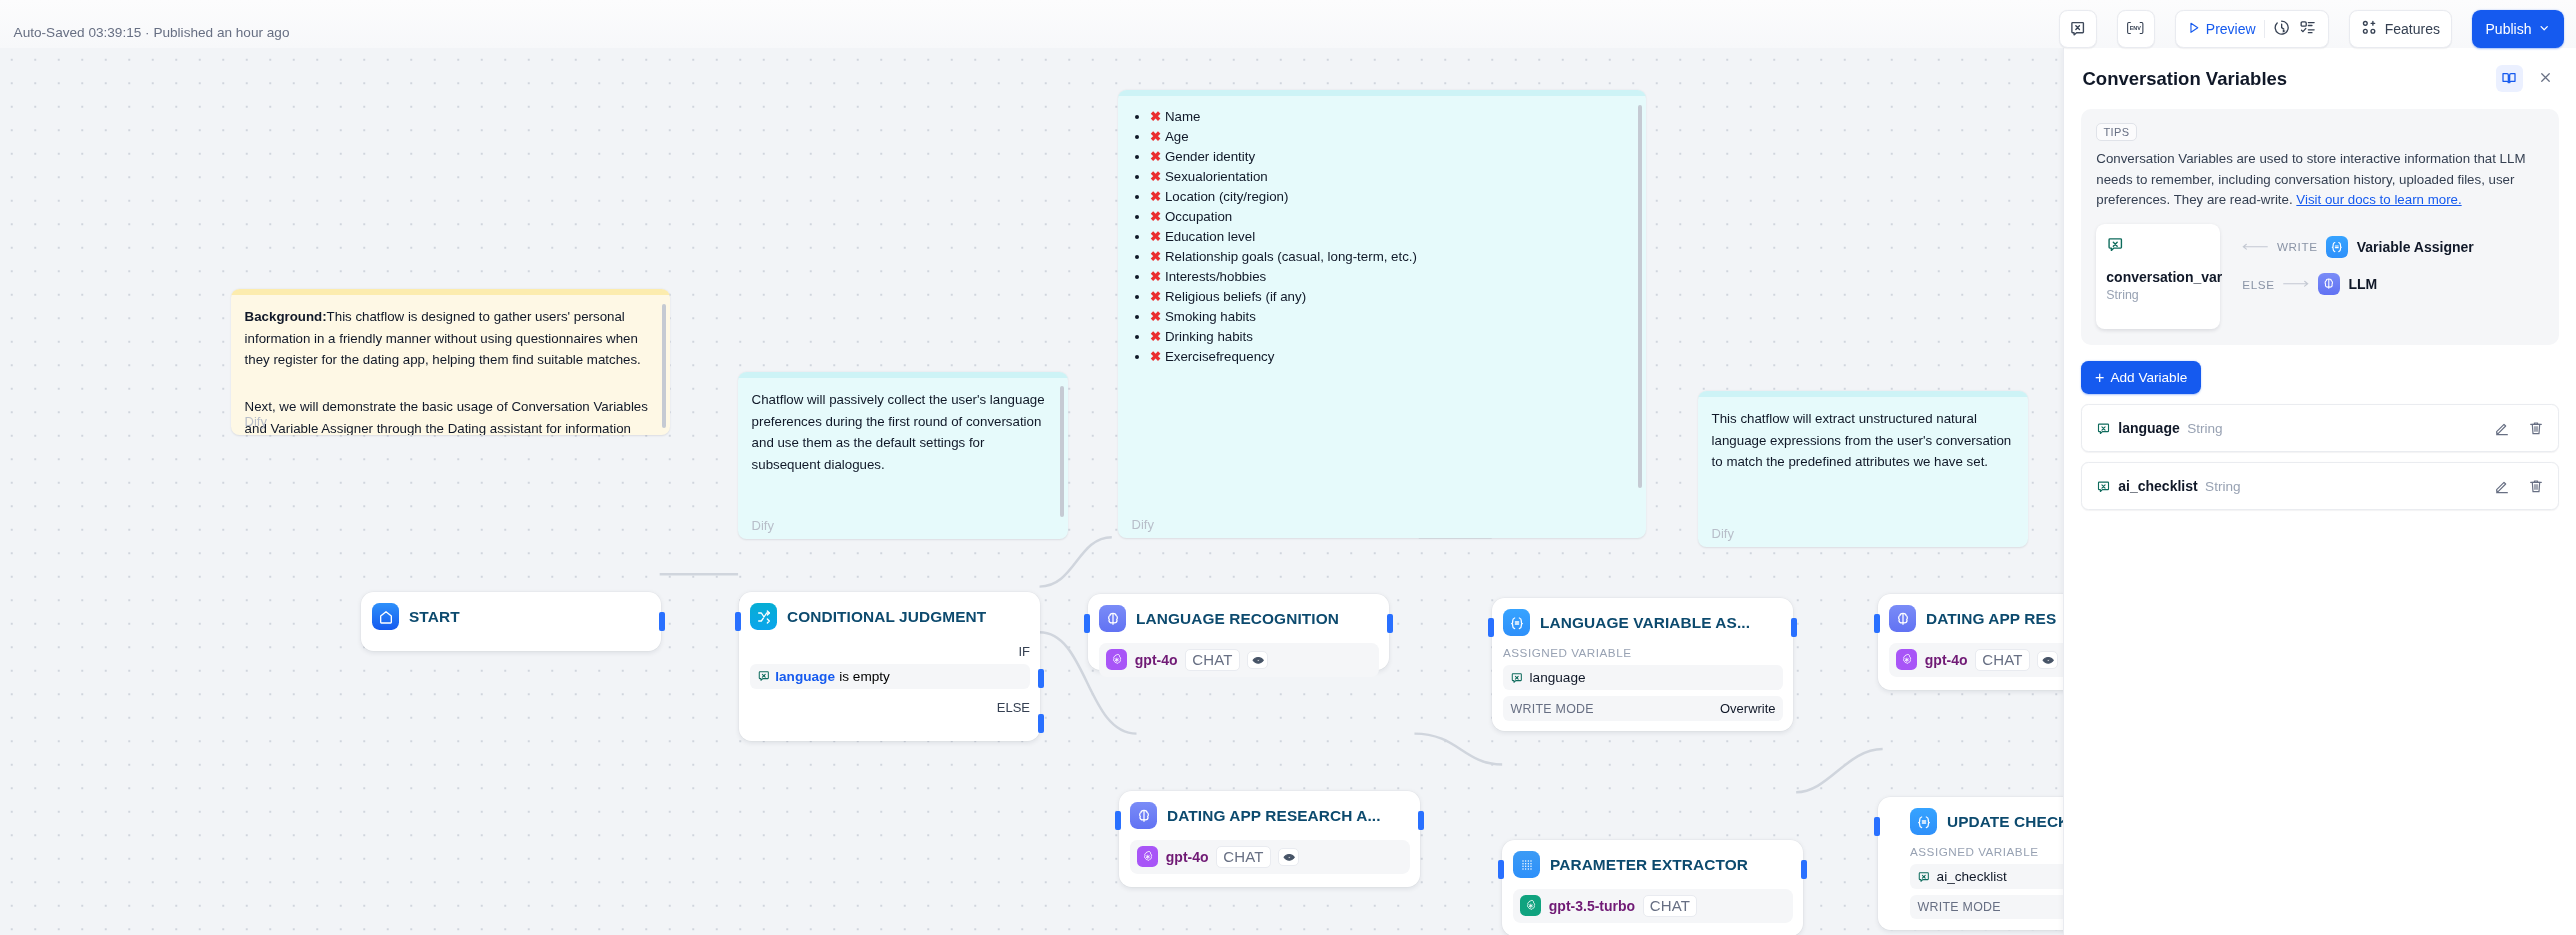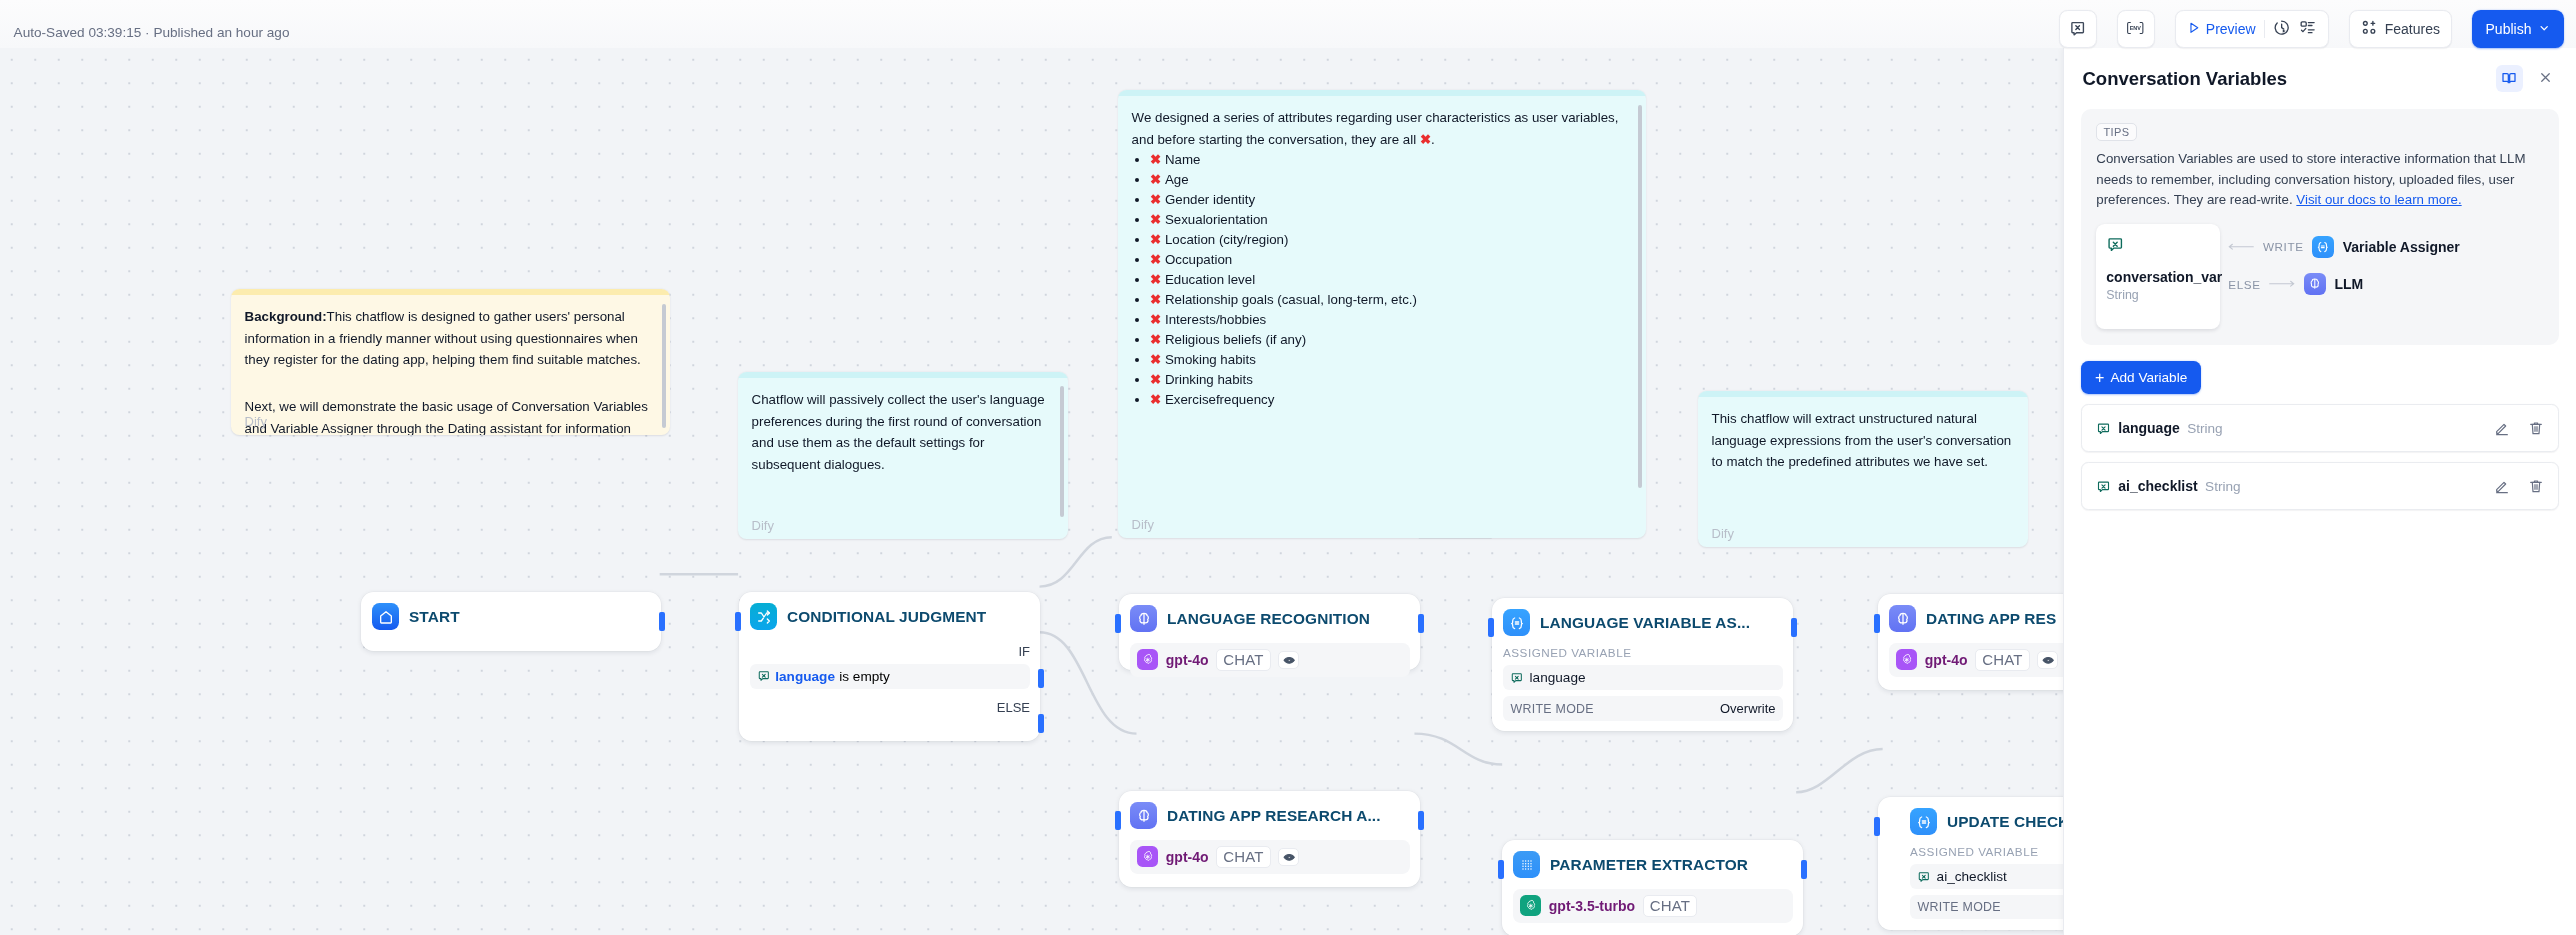--- a/index.html
+++ b/index.html
@@ -162,21 +162,21 @@
   .tips-link { color:#155AEF; }
 
   .var-demo { display:flex; align-items:flex-start; gap: 0; margin-top: 13.6px; }
   .var-card {
     width: 124px; height:105px; background:#FFFFFF; border-radius:8.6px;
     box-shadow: 0 1.2px 3.7px rgba(16,24,40,.10); padding: 11px 10px;
     display:flex; flex-direction:column; justify-content:flex-start;
   }
   .var-card .nm { font-size:14px; font-weight:700; color:#101828; margin-top: 13.6px; }
   .var-card .ty { font-size:12.4px; color:#98A2B3; margin-top:2.5px; }
-  .rw-col { flex:1; padding-left: 8px; padding-top: 7.4px; }
+  .rw-col { flex:1; padding-left: 22px; padding-top: 7.4px; }
   .rw-row { display:flex; align-items:center; gap: 8.6px; height: 30px; }
   .rw-label { font-size:11.7px; color:#8A94A6; letter-spacing:0.6px; }
   .rw-node-ic { width:22px;height:22px;border-radius:6.2px;display:flex;align-items:center;justify-content:center;color:#fff; }
   .rw-name { font-size:14px; font-weight:600; color:#101828; }
 
   .add-var {
     margin: 16px 17.3px 0 17.3px; background:#155AEF; color:#fff;
     border-radius: 7.4px; height: 33px; padding: 0 13.6px;
     display:inline-flex; align-items:center; gap:6.2px;
     font-size: 13.6px; font-weight:500; width: fit-content;
@@ -308,24 +308,20 @@
       <div class="body">
         <div class="text">Chatflow will passively collect the user's language preferences during the first round of conversation and use them as the default settings for subsequent dialogues.</div>
         <div class="author">Dify</div>
         <div class="sb" style="top:7.4px; height:131px;"></div>
       </div>
     </div>
 
     <div class="note note-cyan" style="left:1118px; top:42px; width:528px; height:448px;">
       <div class="strip"></div>
       <div class="body">
-        <div class="text">
-          <span>We designed a series of attributes regarding user characteristics as user variables, and before starting the conversation, they are all</span>
-          <span class="xmark">✖</span><span>.</span>
-        </div>
         <ul id="attr-list">
             <li><span class="xmark">✖ </span><span>Name</span></li>
             <li><span class="xmark">✖ </span><span>Age</span></li>
             <li><span class="xmark">✖ </span><span>Gender identity</span></li>
             <li><span class="xmark">✖ </span><span>Sexualorientation</span></li>
             <li><span class="xmark">✖ </span><span>Location (city/region)</span></li>
             <li><span class="xmark">✖ </span><span>Occupation</span></li>
             <li><span class="xmark">✖ </span><span>Education level</span></li>
             <li><span class="xmark">✖ </span><span>Relationship goals (casual, long-term, etc.)</span></li>
             <li><span class="xmark">✖ </span><span>Interests/hobbies</span></li>
@@ -379,21 +375,21 @@
         </span>
         <span class="varname">language</span>
         <span>is empty</span>
       </div>
       <div class="cond-row" style="margin-top:11px;">ELSE</div>
       <div class="handle" style="left:-3.7px; top:20.4px;"></div>
       <div class="handle" style="right:-3.7px; top:77px;"></div>
       <div class="handle" style="right:-3.7px; top:122px;"></div>
     </div>
 
-    <div class="node" style="left:1119px; top:546px; width:301px; height:76px;">
+    <div class="node" style="left:1088px; top:546px; width:301px; height:76px;">
       <div class="node-head">
         <div class="node-icon ic-llm">
           <svg width="16" height="16" viewBox="0 0 24 24" fill="none" stroke="currentColor" stroke-width="1.9" stroke-linecap="round" stroke-linejoin="round">
             <path d="M12 3.5c2.4 0 4.5 1.6 4.5 3.3 1.3.6 2 1.8 2 3.2 0 1-.4 1.9-1 2.5.3.5.5 1.1.5 1.8 0 2-1.8 3.6-4 3.6-.7 0-1.4-.2-2-.5-.6.3-1.3.5-2 .5-2.2 0-4-1.6-4-3.6 0-.7.2-1.3.5-1.8-.6-.6-1-1.5-1-2.5 0-1.4.7-2.6 2-3.2C7.5 5.1 9.6 3.5 12 3.5z"></path>
             <path d="M12 4v16"></path>
           </svg>
         </div>
         <div class="node-title">LANGUAGE RECOGNITION</div>
       </div>
       <div class="row-model">

